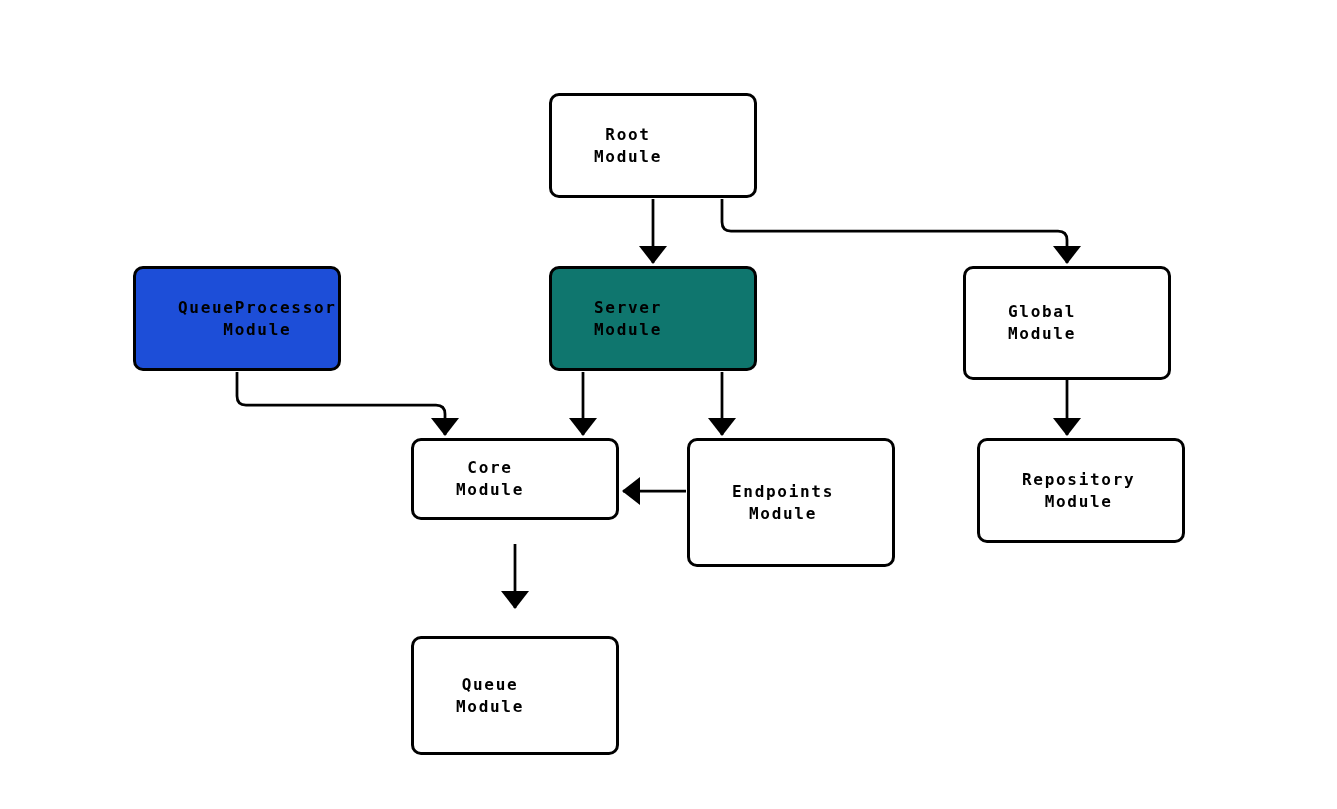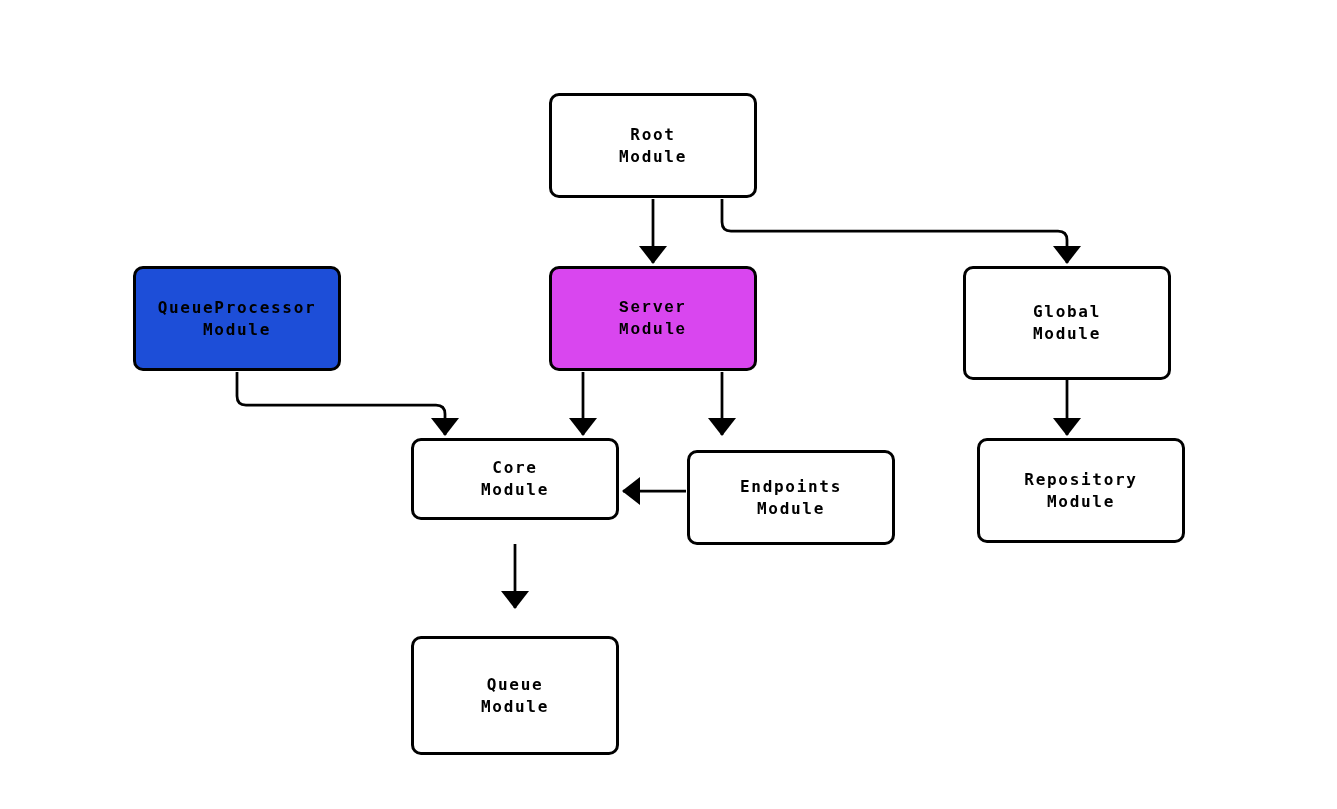--- a/index.html
+++ b/index.html
@@ -17,21 +17,22 @@
     width: 1337px; height: 809px;
   }
   .node {
     position: absolute;
     box-sizing: border-box;
     border: 3px solid #000000;
     border-radius: 10px;
     background: #ffffff;
     display: flex;
     align-items: center;
-    justify-content: center;
+    justify-content: flex-start;
+    padding-left: 42px;
   }
   .node-label {
     font-weight: bold;
     font-size: 16px;
     line-height: 22px;
     letter-spacing: 1.7px;
     color: #000000;
     text-align: center;
     white-space: pre;
   }
@@ -59,33 +60,33 @@
   </svg>
   <div id="nodes-layer">
       <div class="node" style="left: 549px; top: 93px; width: 208px; height: 105px; background: rgb(255, 255, 255);">
         <div class="node-label">Root
 Module</div>
       </div>
       <div class="node" style="left: 133px; top: 266px; width: 208px; height: 105px; background: #1d4ed8;">
         <div class="node-label">QueueProcessor
 Module</div>
       </div>
-      <div class="node" style="left: 549px; top: 266px; width: 208px; height: 105px; background: #d946ef; font-family: Liberation Mono, monospace;">
+      <div class="node" style="left: 549px; top: 266px; width: 208px; height: 105px; background: #0f766e;">
         <div class="node-label">Server
 Module</div>
       </div>
       <div class="node" style="left: 963px; top: 266px; width: 208px; height: 114px; background: rgb(255, 255, 255);">
         <div class="node-label">Global
 Module</div>
       </div>
       <div class="node" style="left: 411px; top: 438px; width: 208px; height: 82px; background: rgb(255, 255, 255);">
         <div class="node-label">Core
 Module</div>
       </div>
-      <div class="node" style="left: 687px; top: 438px; width: 208px; height: 95px; background: rgb(255, 255, 255); margin-top: 12px;">
+      <div class="node" style="left: 687px; top: 438px; width: 208px; height: 129px; background: rgb(255, 255, 255);">
         <div class="node-label">Endpoints
 Module</div>
       </div>
       <div class="node" style="left: 977px; top: 438px; width: 208px; height: 105px; background: rgb(255, 255, 255);">
         <div class="node-label">Repository
 Module</div>
       </div>
       <div class="node" style="left: 411px; top: 636px; width: 208px; height: 119px; background: rgb(255, 255, 255);">
         <div class="node-label">Queue
 Module</div>

